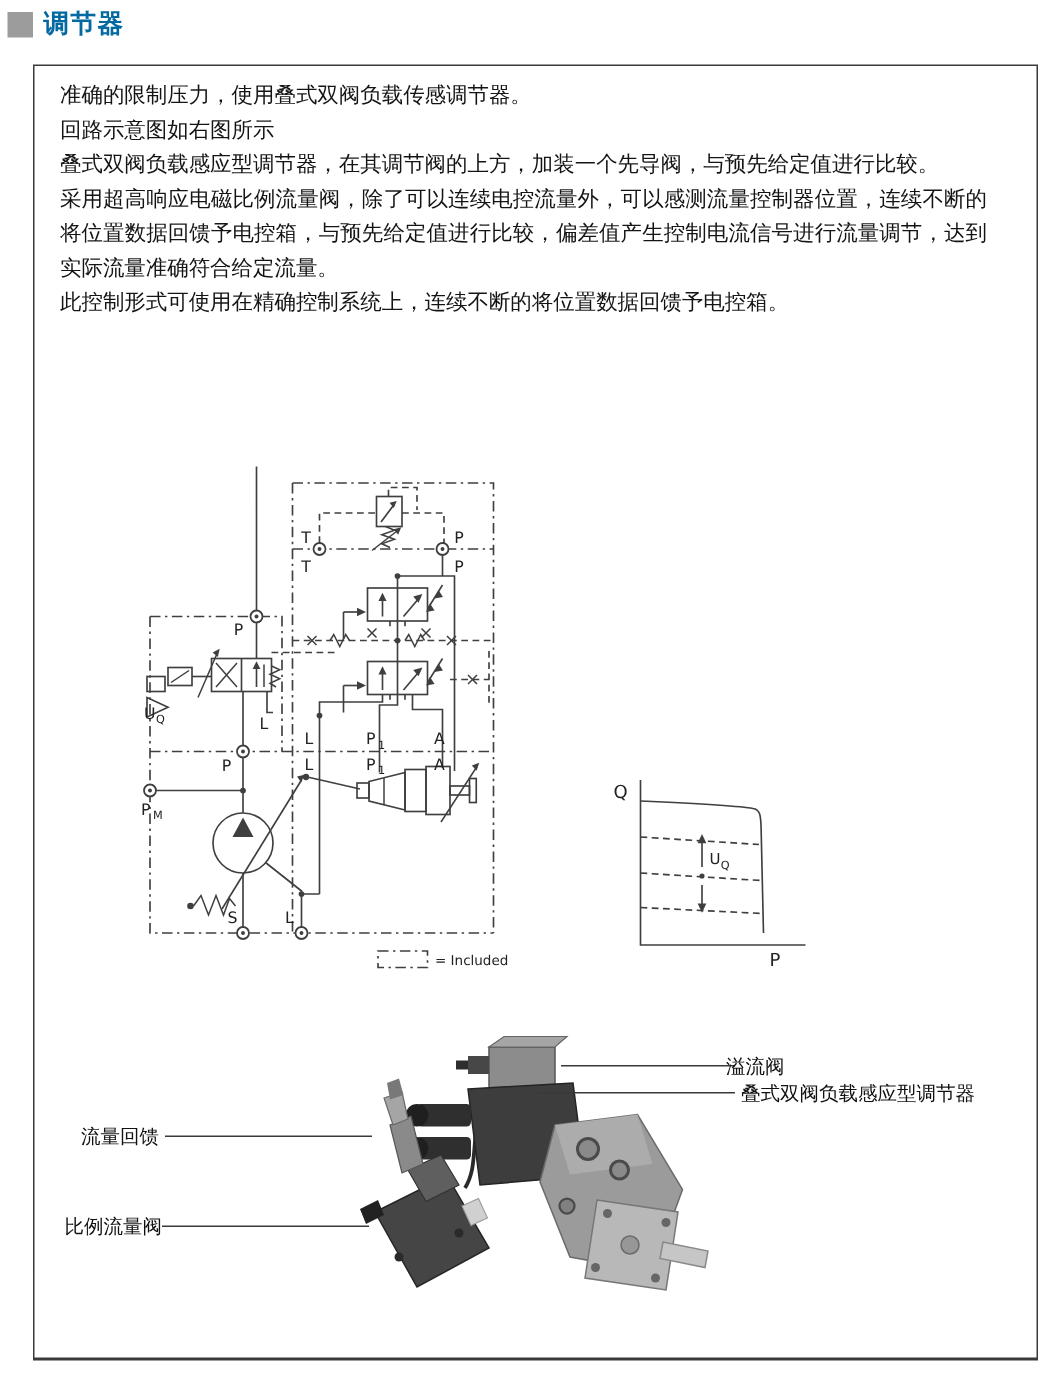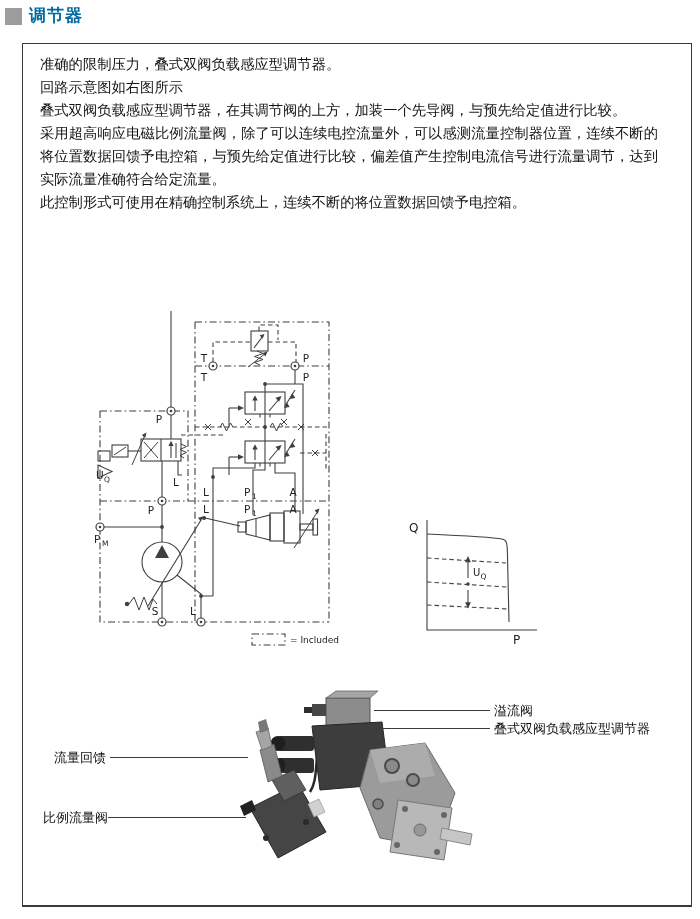--- a/index.html
+++ b/index.html
@@ -34,21 +34,21 @@
 <body>
 
 <div id="page">
 
   <div id="hdr-square" class="abs"></div>
   <div id="hdr-title" class="abs">调节器</div>
 
   <div id="frame" class="abs"></div>
 
   <div id="textblock" class="abs">
-    <p>准确的限制压力，叠式双阀负载感应型调节器。</p>
+    <p>准确的限制压力，使用叠式双阀负载传感调节器。</p>
     <p>回路示意图如右图所示</p>
     <p>叠式双阀负载感应型调节器，在其调节阀的上方，加装一个先导阀，与预先给定值进行比较。</p>
     <p>采用超高响应电磁比例流量阀，除了可以连续电控流量外，可以感测流量控制器位置，连续不断的将位置数据回馈予电控箱，与预先给定值进行比较，偏差值产生控制电流信号进行流量调节，达到实际流量准确符合给定流量。</p>
     <p>此控制形式可使用在精确控制系统上，连续不断的将位置数据回馈予电控箱。</p>
   </div>
 
   <svg class="abs" style="left:88px;top:305px;" width="310" height="352" viewBox="0 0 310 352">
     <defs>
       <g id="spool">
         <rect class="ln" x="0" y="0" width="40" height="22"></rect>
@@ -279,21 +279,21 @@
       <polygon points="36,44 48,40 52,58 42,62" fill="#a5a5a5" stroke="#666" stroke-width="0.8"></polygon>
       <polygon points="38,34 46,31 49,42 40,45" fill="#787878"></polygon>
       <polygon points="20,118 32,112 36,122 24,128" fill="#222"></polygon>
       <polygon points="88,116 99,111 105,124 94,129" fill="#d0d0d0" stroke="#999" stroke-width="0.7"></polygon>
       <circle cx="46" cy="150" r="3" fill="#2a2a2a"></circle>
         <circle cx="86" cy="134" r="3" fill="#2a2a2a"></circle>
     </g>
   </svg>
 
   <div class="cline" style="left:374px;top:710px;width:116px;"></div>
-  <div class="clabel" style="left:494px;top:702px;">溢流阀</div>
+  <div class="clabel" style="left:484px;top:702px;">溢流阀</div>
 
   <div class="cline" style="left:359px;top:728px;width:131px;"></div>
   <div class="clabel" style="left:494px;top:720px;text-align:center;">叠式双阀负载感应型调节器</div>
 
   <div class="cline" style="left:110px;top:757px;width:138px;"></div>
   <div class="clabel r" style="left:28px;top:749px;width:78px;">流量回馈</div>
 
   <div class="cline" style="left:108px;top:817px;width:138px;"></div>
   <div class="clabel r" style="left:28px;top:809px;width:80px;">比例流量阀</div>
 

